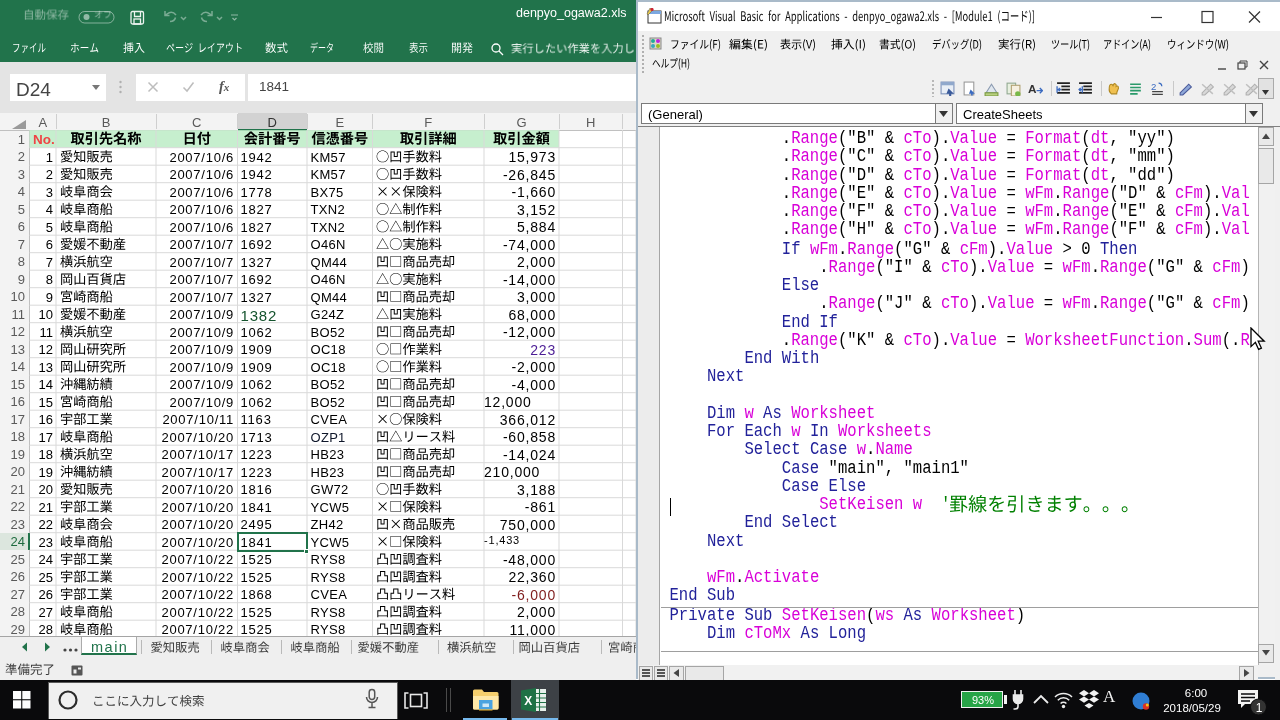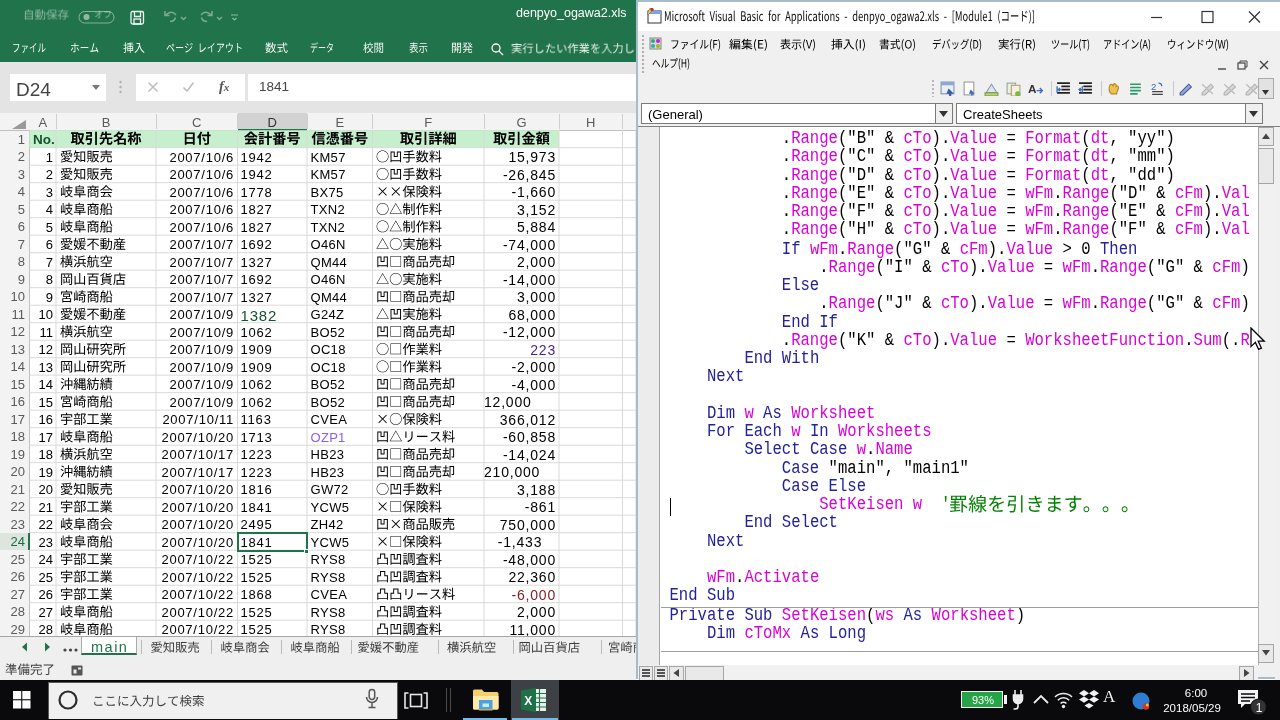--- a/index.html
+++ b/index.html
@@ -350,21 +350,21 @@
         <path d="M29.5 602.7 H 636"></path>
         <path d="M29.5 620.2 H 636"></path>
       </g>
  </svg>
 
  <div class="abs" style="left:236.5px;top:532.3px;width:71px;height:19.4px;border:2px solid #21734b"></div>
  <div class="abs" style="left:303.8px;top:548.6px;width:5px;height:5px;background:#21734b;border:1px solid #fff"></div>
 
  <div id="cells">
       <div class="abs" style="left:0;top:131.7px;width:25px;text-align:right;font-size:13px;color:#5a5a5a">1</div>
-      <div class="abs" style="left:33px;top:132.2px;font-size:13.5px;font-weight:bold;color:#14532d">No.</div>
+      <div class="abs" style="left:33px;top:132.2px;font-size:13.5px;font-weight:bold;color:#ef4444">No.</div>
       <div class="abs" style="left:0;top:149.2px;width:25px;text-align:right;font-size:13px;color:#5a5a5a">2</div>
       <div class="abs" style="left:30px;top:149.7px;width:23px;text-align:right;font-size:13px;color:#000">1</div>
       <div class="abs" style="left:156px;top:149.7px;width:78px;text-align:right;font-size:13px;letter-spacing:.75px;color:#000">2007/10/6</div>
       <div class="abs" style="left:240.5px;top:149.7px;font-size:13px;letter-spacing:.8px;color:#000">1942</div>
       <div class="abs" style="left:310.5px;top:149.7px;font-size:13px;letter-spacing:.3px;color:#000">KM57</div>
       <div class="abs" style="left:484px;top:149.2px;width:72px;text-align:right;font-size:14px;letter-spacing:.8px;color:#000">15,973</div>
       <div class="abs" style="left:0;top:166.7px;width:25px;text-align:right;font-size:13px;color:#5a5a5a">3</div>
       <div class="abs" style="left:30px;top:167.2px;width:23px;text-align:right;font-size:13px;color:#000">2</div>
       <div class="abs" style="left:156px;top:167.2px;width:78px;text-align:right;font-size:13px;letter-spacing:.75px;color:#000">2007/10/6</div>
       <div class="abs" style="left:240.5px;top:167.2px;font-size:13px;letter-spacing:.8px;color:#000">1942</div>
@@ -451,21 +451,21 @@
       <div class="abs" style="left:0;top:411.7px;width:25px;text-align:right;font-size:13px;color:#5a5a5a">17</div>
       <div class="abs" style="left:30px;top:412.2px;width:23px;text-align:right;font-size:13px;color:#000">16</div>
       <div class="abs" style="left:156px;top:412.2px;width:78px;text-align:right;font-size:13px;letter-spacing:.75px;color:#000">2007/10/11</div>
       <div class="abs" style="left:240.5px;top:412.2px;font-size:13px;letter-spacing:.8px;color:#000">1163</div>
       <div class="abs" style="left:310.5px;top:412.2px;font-size:13px;letter-spacing:.3px;color:#000">CVEA</div>
       <div class="abs" style="left:484px;top:411.7px;width:72px;text-align:right;font-size:14px;letter-spacing:.8px;color:#000">366,012</div>
       <div class="abs" style="left:0;top:429.2px;width:25px;text-align:right;font-size:13px;color:#5a5a5a">18</div>
       <div class="abs" style="left:30px;top:429.7px;width:23px;text-align:right;font-size:13px;color:#000">17</div>
       <div class="abs" style="left:156px;top:429.7px;width:78px;text-align:right;font-size:13px;letter-spacing:.75px;color:#000">2007/10/20</div>
       <div class="abs" style="left:240.5px;top:429.7px;font-size:13px;letter-spacing:.8px;color:#000">1713</div>
-      <div class="abs" style="left:310.5px;top:429.7px;font-size:13px;letter-spacing:.3px;color:#8b5cf6">OZP1</div>
+      <div class="abs" style="left:310.5px;top:429.7px;font-size:13px;letter-spacing:.3px;color:#0f172a">OZP1</div>
       <div class="abs" style="left:484px;top:429.2px;width:72px;text-align:right;font-size:14px;letter-spacing:.8px;color:#000">-60,858</div>
       <div class="abs" style="left:0;top:446.7px;width:25px;text-align:right;font-size:13px;color:#5a5a5a">19</div>
       <div class="abs" style="left:30px;top:447.2px;width:23px;text-align:right;font-size:13px;color:#000">18</div>
       <div class="abs" style="left:156px;top:447.2px;width:78px;text-align:right;font-size:13px;letter-spacing:.75px;color:#000">2007/10/17</div>
       <div class="abs" style="left:240.5px;top:447.2px;font-size:13px;letter-spacing:.8px;color:#000">1223</div>
       <div class="abs" style="left:310.5px;top:447.2px;font-size:13px;letter-spacing:.3px;color:#000">HB23</div>
       <div class="abs" style="left:484px;top:446.7px;width:72px;text-align:right;font-size:14px;letter-spacing:.8px;color:#000">-14,024</div>
       <div class="abs" style="left:0;top:464.2px;width:25px;text-align:right;font-size:13px;color:#5a5a5a">20</div>
       <div class="abs" style="left:30px;top:464.7px;width:23px;text-align:right;font-size:13px;color:#000">19</div>
       <div class="abs" style="left:156px;top:464.7px;width:78px;text-align:right;font-size:13px;letter-spacing:.75px;color:#000">2007/10/17</div>
@@ -488,21 +488,21 @@
       <div class="abs" style="left:30px;top:517.2px;width:23px;text-align:right;font-size:13px;color:#000">22</div>
       <div class="abs" style="left:156px;top:517.2px;width:78px;text-align:right;font-size:13px;letter-spacing:.75px;color:#000">2007/10/20</div>
       <div class="abs" style="left:240.5px;top:517.2px;font-size:13px;letter-spacing:.8px;color:#000">2495</div>
       <div class="abs" style="left:310.5px;top:517.2px;font-size:13px;letter-spacing:.3px;color:#000">ZH42</div>
       <div class="abs" style="left:484px;top:516.7px;width:72px;text-align:right;font-size:14px;letter-spacing:.8px;color:#000">750,000</div>
       <div class="abs" style="left:0;top:534.2px;width:25px;text-align:right;font-size:13px;color:#1e6b3f">24</div>
       <div class="abs" style="left:30px;top:534.7px;width:23px;text-align:right;font-size:13px;color:#000">23</div>
       <div class="abs" style="left:156px;top:534.7px;width:78px;text-align:right;font-size:13px;letter-spacing:.75px;color:#000">2007/10/20</div>
       <div class="abs" style="left:240.5px;top:534.7px;font-size:13px;letter-spacing:.8px;color:#000">1841</div>
       <div class="abs" style="left:310.5px;top:534.7px;font-size:13px;letter-spacing:.3px;color:#000">YCW5</div>
-      <div class="abs" style="left:484px;top:534.2px;width:72px;text-align:center;font-size:14px;letter-spacing:.8px;color:#000">-1,433</div>
+      <div class="abs" style="left:484px;top:534.2px;width:72px;text-align:left;font-size:11px;letter-spacing:.8px;color:#000">-1,433</div>
       <div class="abs" style="left:0;top:551.7px;width:25px;text-align:right;font-size:13px;color:#5a5a5a">25</div>
       <div class="abs" style="left:30px;top:552.2px;width:23px;text-align:right;font-size:13px;color:#000">24</div>
       <div class="abs" style="left:156px;top:552.2px;width:78px;text-align:right;font-size:13px;letter-spacing:.75px;color:#000">2007/10/22</div>
       <div class="abs" style="left:240.5px;top:552.2px;font-size:13px;letter-spacing:.8px;color:#000">1525</div>
       <div class="abs" style="left:310.5px;top:552.2px;font-size:13px;letter-spacing:.3px;color:#000">RYS8</div>
       <div class="abs" style="left:484px;top:551.7px;width:72px;text-align:right;font-size:14px;letter-spacing:.8px;color:#000">-48,000</div>
       <div class="abs" style="left:0;top:569.2px;width:25px;text-align:right;font-size:13px;color:#5a5a5a">26</div>
       <div class="abs" style="left:30px;top:569.7px;width:23px;text-align:right;font-size:13px;color:#000">25</div>
       <div class="abs" style="left:156px;top:569.7px;width:78px;text-align:right;font-size:13px;letter-spacing:.75px;color:#000">2007/10/22</div>
       <div class="abs" style="left:240.5px;top:569.7px;font-size:13px;letter-spacing:.8px;color:#000">1525</div>

